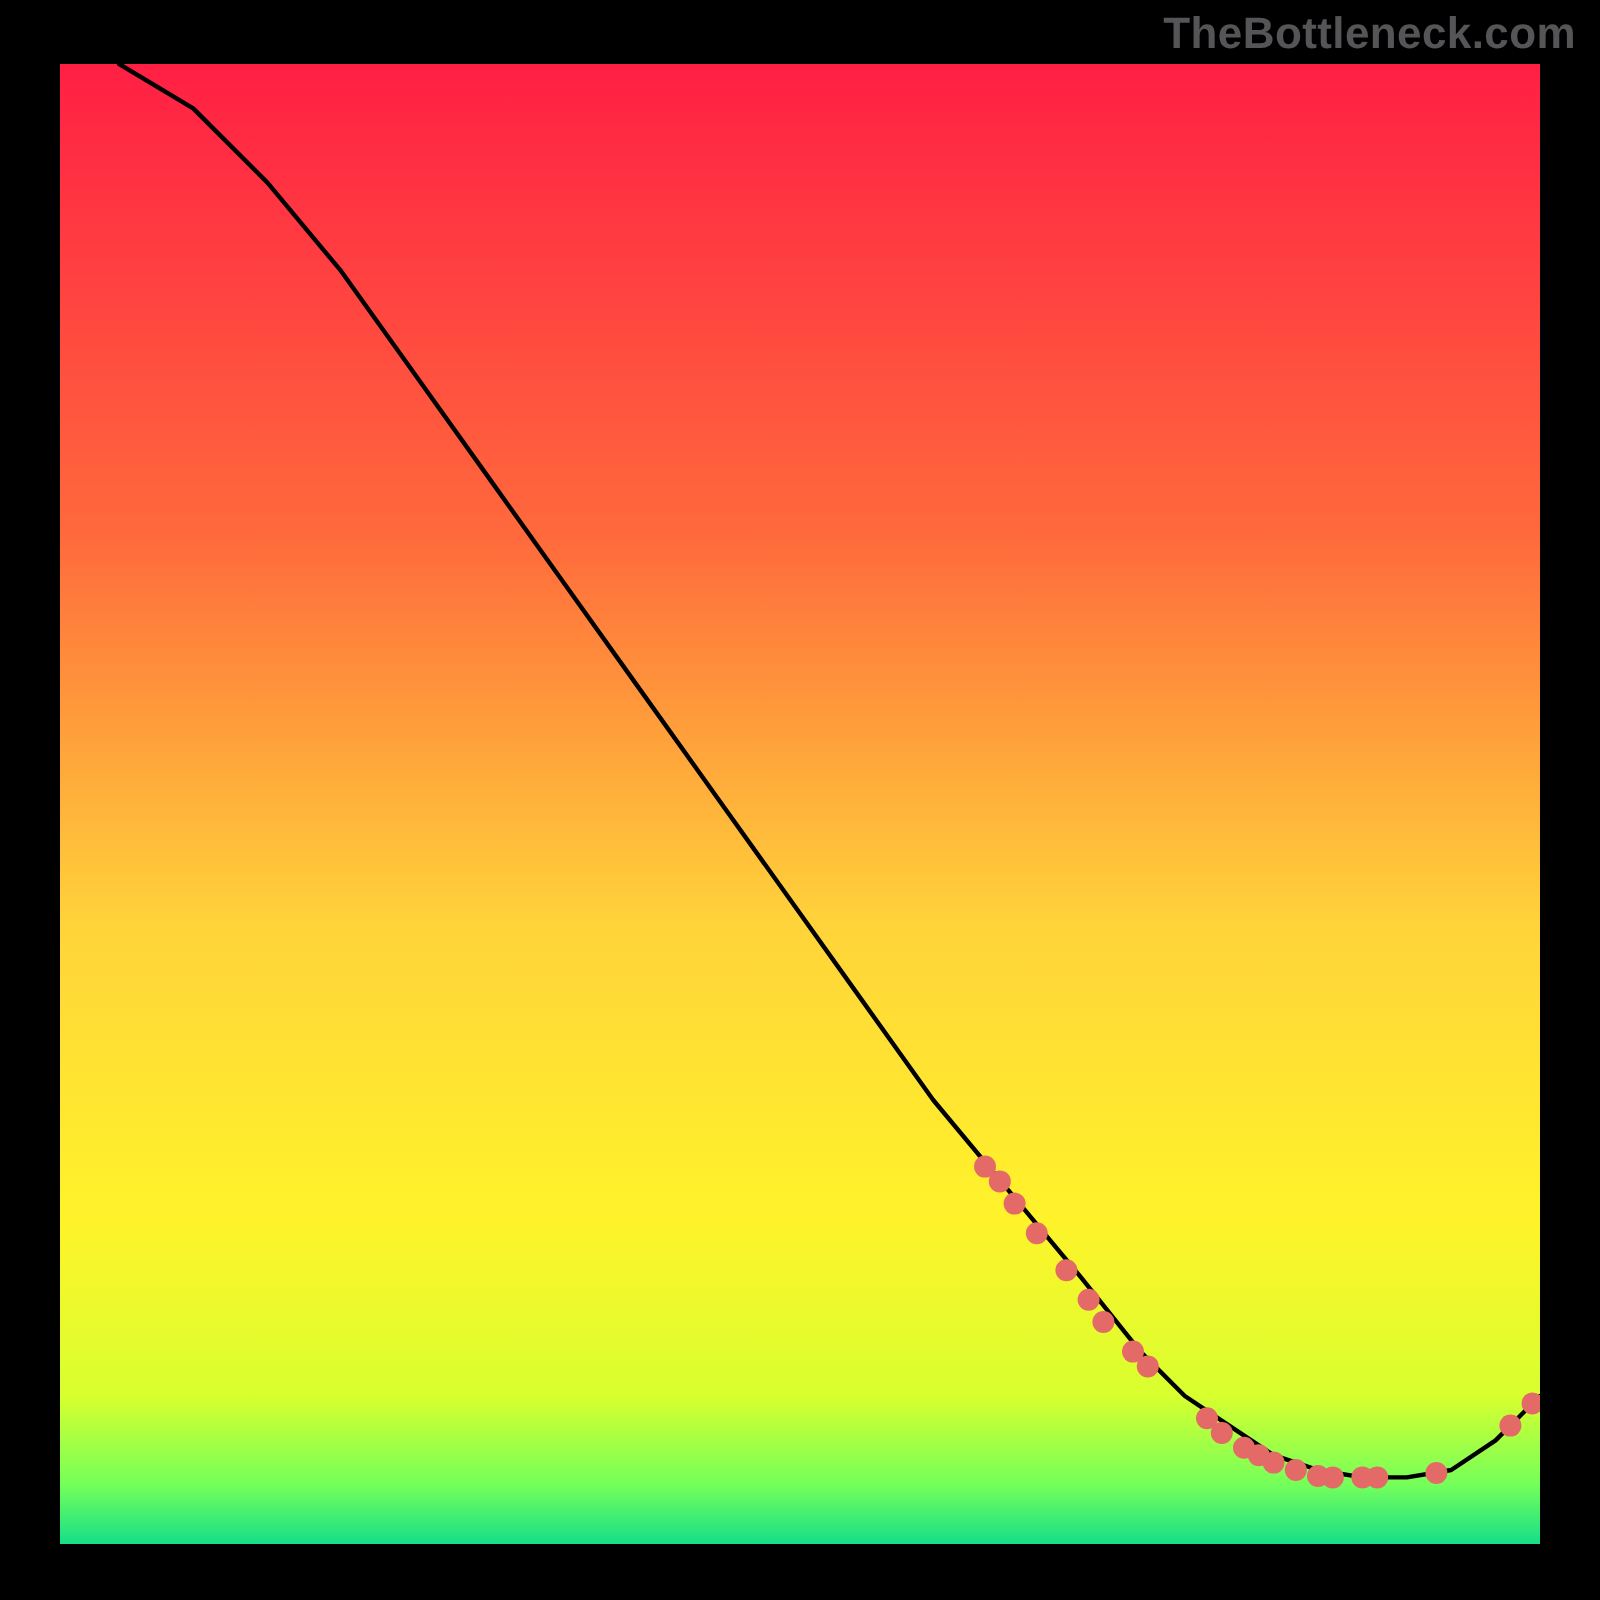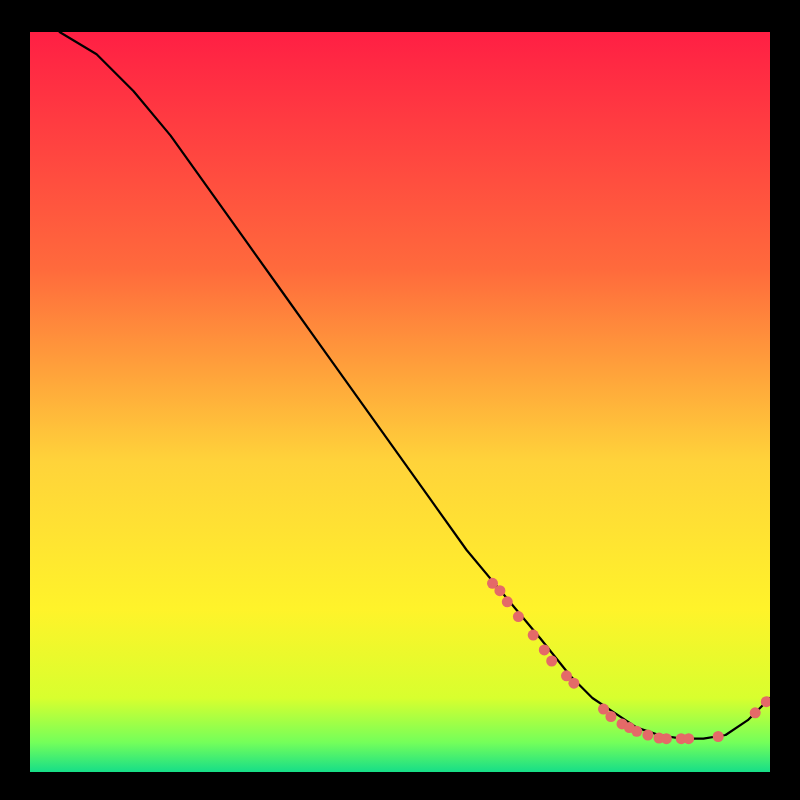--- a/index.html
+++ b/index.html
@@ -33,20 +33,21 @@
     top: 32px;
     width: 740px;
     height: 740px;
   }
   svg { display: block; }
 </style>
 </head>
 <body>
 
 <div class="frame">
+  <div class="watermark">TheBottleneck.com</div>
 
   <div class="plot">
     <svg id="chart-svg" width="740" height="740" viewBox="0 0 740 740">
       <defs>
         <linearGradient id="bg-grad" x1="0" y1="0" x2="0" y2="1">
           <stop id="g0" offset="0%" stop-color="#ff1f44"></stop>
           <stop id="g1" offset="32%" stop-color="#ff6a3c"></stop>
           <stop id="g2" offset="58%" stop-color="#ffd33a"></stop>
           <stop id="g3" offset="78%" stop-color="#fff32a"></stop>
           <stop id="g4" offset="90%" stop-color="#d8ff2e"></stop>

